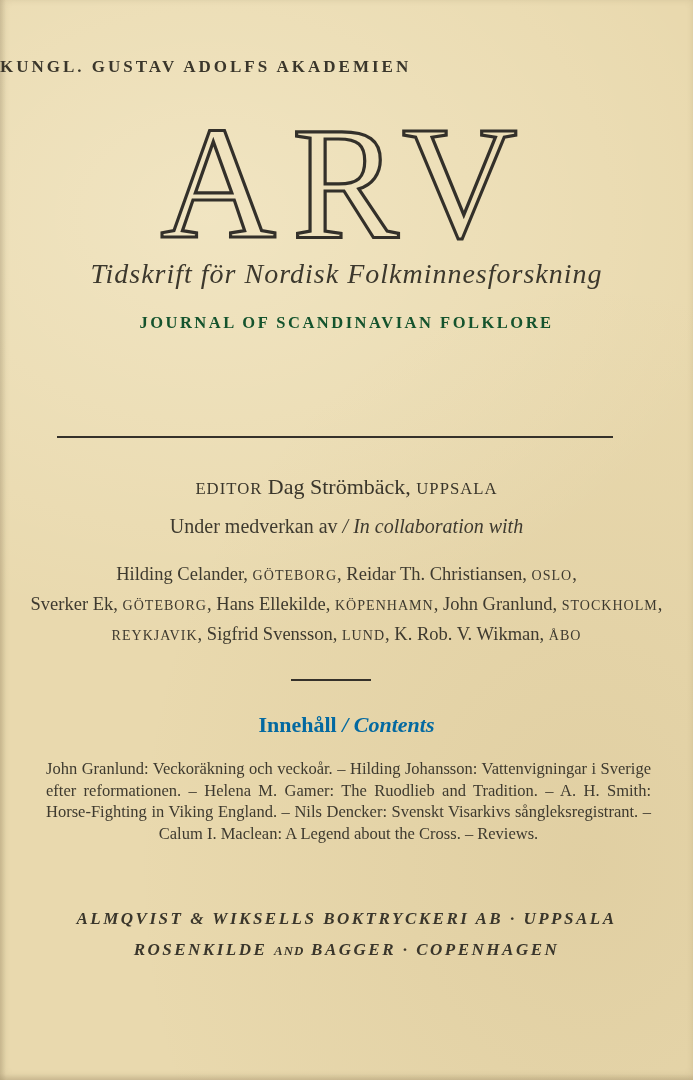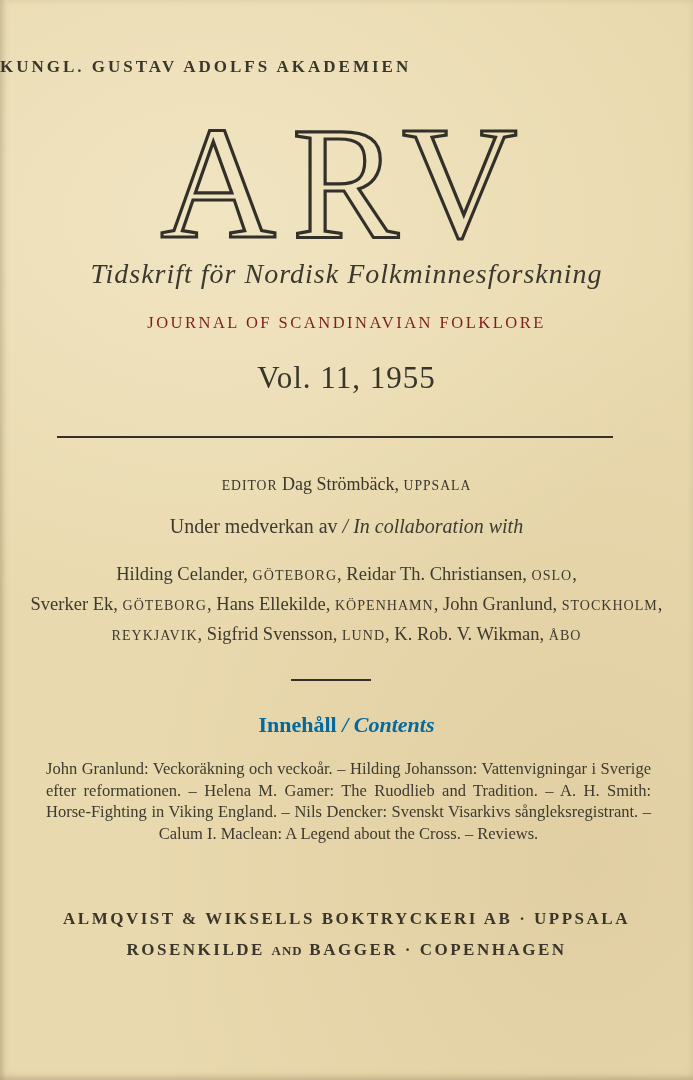--- a/index.html
+++ b/index.html
@@ -47,23 +47,23 @@
     font-size: 28px;
     letter-spacing: 1px;
     color: #3c382d;
   }
 
   .subtitle-en {
     position: absolute;
     top: 313px; left: 0; right: 0;
     text-align: center;
     font-size: 16.5px;
-    font-weight: normal;
+    font-weight: bold;
     letter-spacing: 2.5px;
-    color: #7f1d1d;
+    color: #14532d;
   }
 
   .volume {
     position: absolute;
     top: 360px; left: 0; right: 0;
     text-align: center;
     font-size: 31px;
     letter-spacing: 1px;
     color: #39352a;
   }
@@ -75,21 +75,21 @@
     height: 2px;
     background: #35312a;
     border: none;
     margin: 0;
   }
 
   .editor-line {
     position: absolute;
     top: 474px; left: 0; right: 0;
     text-align: center;
-    font-size: 18px;
+    font-size: 22px;
     color: #3a362b;
   }
 
   .collab-line {
     position: absolute;
     top: 515px; left: 0; right: 0;
     text-align: center;
     font-size: 20px;
     color: #3e3a2f;
   }
@@ -134,20 +134,21 @@
 
   .imprint {
     position: absolute;
     top: 903px; left: 0; right: 0;
     text-align: center;
     font-size: 17px;
     font-weight: bold;
     letter-spacing: 2.5px;
     line-height: 31px;
     color: #3a362b;
+    font-style: italic;
   }
 
   .sc { font-size: 0.76em; letter-spacing: 1px; }
   .it { font-style: italic; margin-top: 12px; }
   .name-run { font-size: 1em; }
 </style>
 </head>
 <body>
 
 <div class="page">
@@ -157,21 +158,20 @@
   <div class="logo-wrap">
     <svg width="430" height="150" viewBox="0 0 430 150">
       <text x="215" y="137" text-anchor="middle" font-family="Liberation Serif, serif" font-size="160" letter-spacing="16" fill="none" stroke="#33302a" stroke-width="3.2">ARV</text>
     </svg>
   </div>
 
   <div class="subtitle-sv">Tidskrift för Nordisk Folkminnesforskning</div>
 
   <div class="subtitle-en">JOURNAL OF SCANDINAVIAN FOLKLORE</div>
 
-  <div class="volume">Vol. 11, 1955</div>
 
   <hr class="rule-full">
 
   <div class="editor-line"><span class="sc">EDITOR</span><span class="name-run"> Dag Strömbäck, </span><span class="sc">UPPSALA</span></div>
 
   <div class="collab-line"><span>Under medverkan av </span><span class="it">/ In collaboration with</span></div>
 
   <div class="collaborators">
     <div><span>Hilding Celander, </span><span class="sc">GÖTEBORG</span><span>, Reidar Th. Christiansen, </span><span class="sc">OSLO</span><span>,</span></div>
     <div><span>Sverker Ek, </span><span class="sc">GÖTEBORG</span><span>, Hans Ellekilde, </span><span class="sc">KÖPENHAMN</span><span>, John Granlund, </span><span class="sc">STOCKHOLM</span><span>,</span></div>

